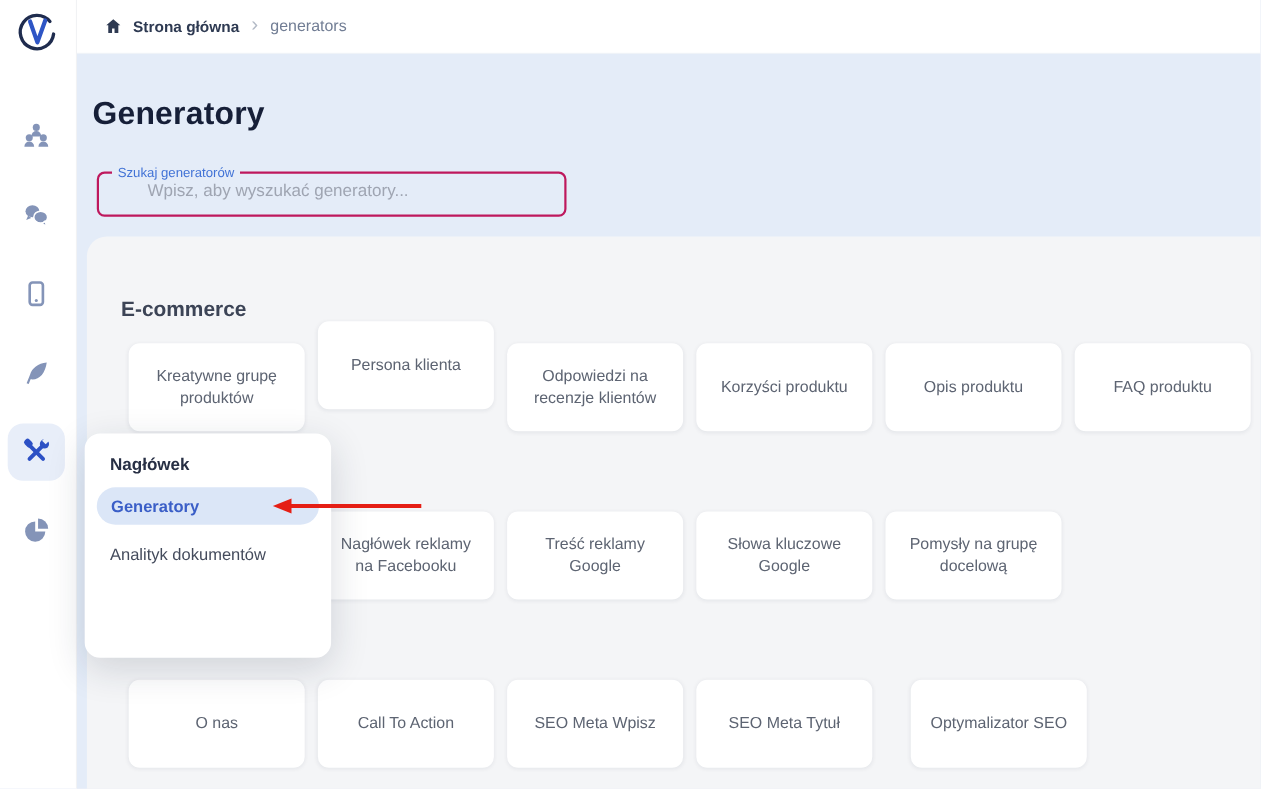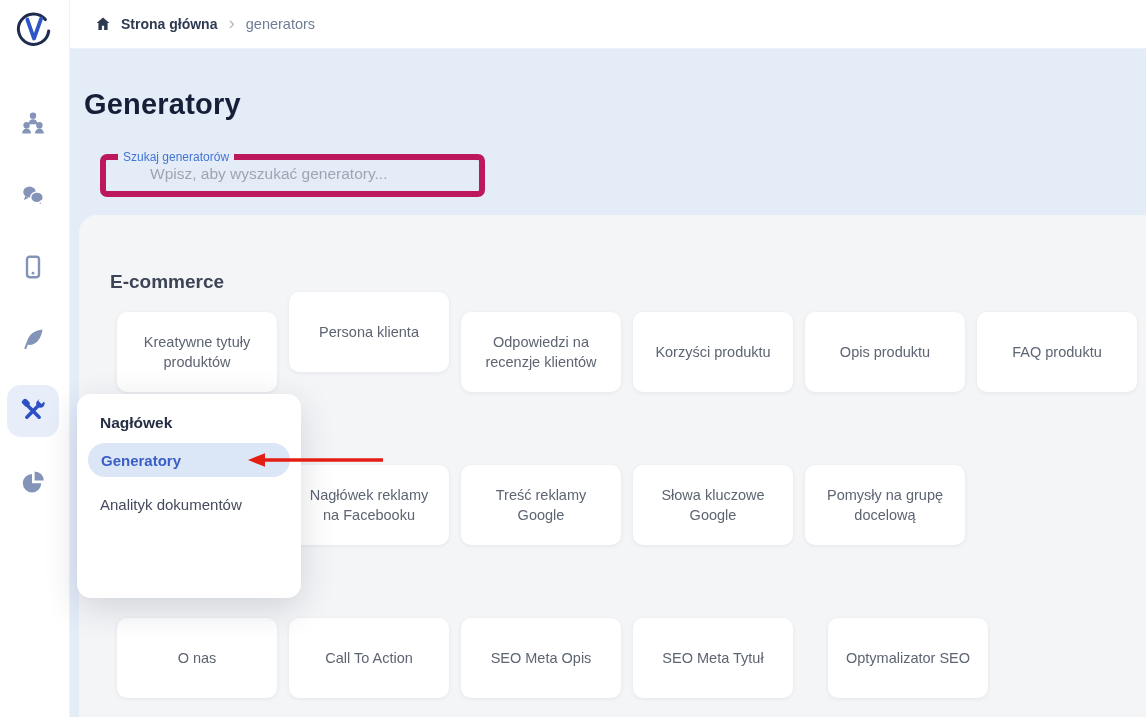--- a/index.html
+++ b/index.html
@@ -22,22 +22,22 @@
              background:#ffffff; border-right:1px solid #f1f2f4; z-index:5; }
   .logo { position:absolute; left:15px; top:11px; width:38px; height:38px; cursor:pointer; }
   .side-ic { position:absolute; left:7px; width:52px; height:52px; border-radius:14px;
              display:flex; align-items:center; justify-content:center; cursor:pointer; }
   .side-ic.active { background:#e8eef9; }
 
   
   .page-title { position:absolute; left:84px; top:88px; font-size:29px; font-weight:700;
                 color:#161f38; letter-spacing:.2px; z-index:2; }
 
-  .search-f { position:absolute; left:100px; top:151px; width:385px; height:46px;
-              border:6px solid #be185d; border-radius:7px; padding:0 8px 0 10px;
+  .search-f { position:absolute; left:88px; top:151px; width:427px; height:46px;
+              border:2px solid #be185d; border-radius:7px; padding:0 8px 0 10px;
               background:transparent; z-index:2; }
   .search-f legend { font-size:12px; line-height:12px; color:#4273d6; padding:0 5px; margin-left:2px; }
   .search-f input { width:100%; border:none; outline:none; background:transparent;
                     font-family:"Liberation Sans", sans-serif; font-size:15.5px; color:#333a49;
                     padding:2px 2px 0 2px;margin-left:32px; }
   .search-f input::placeholder { color:#9fa5b2; opacity:1; }
 
   .panel { position:absolute; left:79px; top:215px; width:1090px; height:530px;
            background:#f4f5f7; border-top-left-radius:18px; z-index:1; }
 
@@ -151,35 +151,35 @@
 
   <h1 class="page-title">Generatory</h1>
 
   <fieldset class="search-f">
     <legend>Szukaj generatorów</legend>
     <input type="text" placeholder="Wpisz, aby wyszukać generatory..." style="">
   </fieldset>
 
   <div class="section-title">E-commerce</div>
 
-  <div class="card" style="left:117px; top:312px">Kreatywne tytuły produktów</div>
+  <div class="card" style="left:117px; top:312px">Kreatywne grupę produktów</div>
   <div class="card" style="left:289px; top:292px">Persona klienta</div>
   <div class="card" style="left:461px; top:312px">Odpowiedzi na recenzje klientów</div>
   <div class="card" style="left:633px; top:312px">Korzyści produktu</div>
   <div class="card" style="left:805px; top:312px">Opis produktu</div>
   <div class="card" style="left:977px; top:312px">FAQ produktu</div>
 
   <div class="card" style="left:289px; top:465px">Nagłówek reklamy na Facebooku</div>
   <div class="card" style="left:461px; top:465px">Treść reklamy Google</div>
   <div class="card" style="left:633px; top:465px">Słowa kluczowe Google</div>
   <div class="card" style="left:805px; top:465px">Pomysły na grupę docelową</div>
 
   <div class="card" style="left:117px; top:618px">O nas</div>
   <div class="card" style="left:289px; top:618px">Call To Action</div>
-  <div class="card" style="left:461px; top:618px">SEO Meta Opis</div>
+  <div class="card" style="left:461px; top:618px">SEO Meta Wpisz</div>
   <div class="card" style="left:633px; top:618px">SEO Meta Tytuł</div>
   <div class="card" style="left:828px; top:618px">Optymalizator SEO</div>
 
   <div class="popup">
     <div class="popup-title">Nagłówek</div>
     <div class="popup-item-active">Generatory</div>
     <div class="popup-item i2">Analityk dokumentów</div>
   </div>
 
   <div class="arrow-annot">

